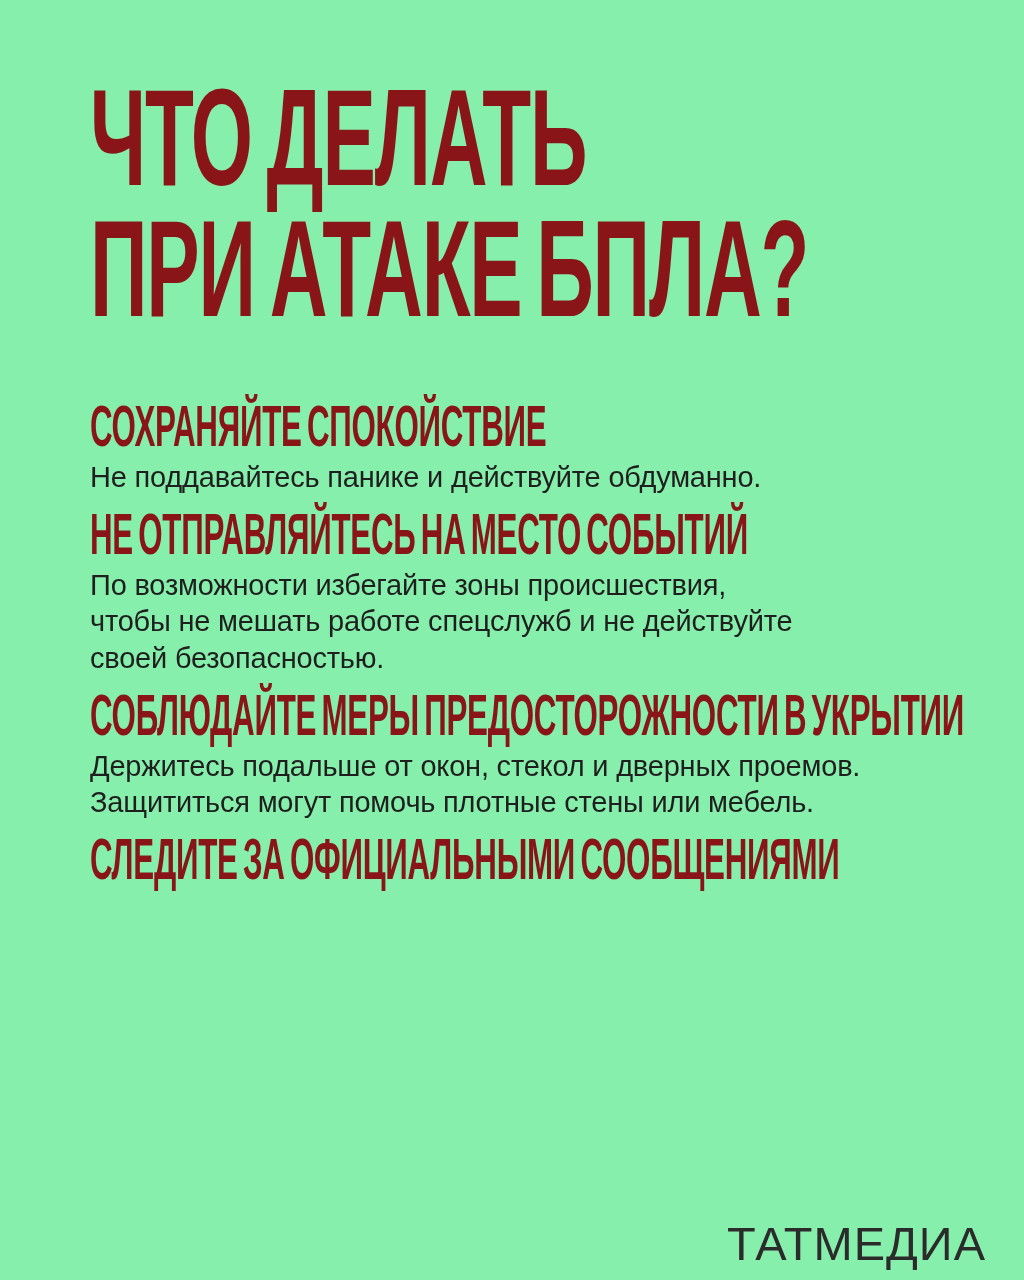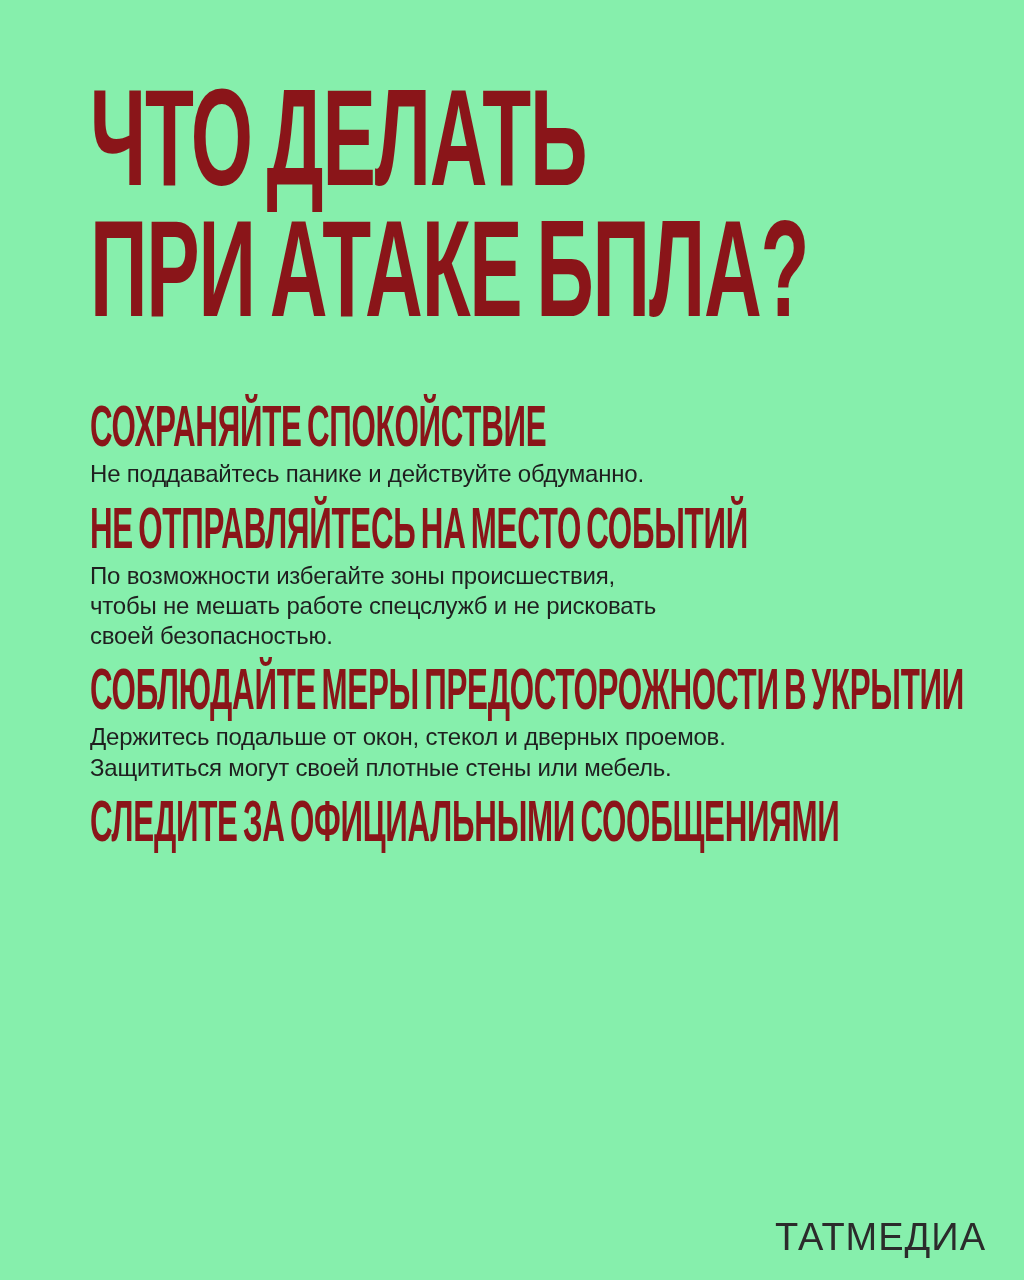--- a/index.html
+++ b/index.html
@@ -43,32 +43,32 @@
     line-height: 0.95;
     letter-spacing: -0.5px;
     word-spacing: -0.1em;
     white-space: nowrap;
     width: max-content;
     transform: scaleX(0.54);
     transform-origin: left top;
   }
   .body {
     margin: 0;
-    font-size: 24px;
+    font-size: 29px;
     line-height: 1.26;
     letter-spacing: -0.2px;
     color: #1f1f1f;
     white-space: pre-line;
     max-width: 860px;
   }
   .footer-brand {
     position: absolute;
     right: 38px;
     top: 1216px;
-    font-size: 38px;
+    font-size: 47px;
     font-weight: 400;
     letter-spacing: 1px;
     color: #2b2b2b;
   }
 </style>
 </head>
 <body>
 
 <div class="poster">
 
@@ -76,29 +76,29 @@
 ПРИ АТАКЕ БПЛА?</h1>
 
   <section class="section first">
     <h2 class="heading">СОХРАНЯЙТЕ СПОКОЙСТВИЕ</h2>
     <p class="body">Не поддавайтесь панике и действуйте обдуманно.</p>
   </section>
 
   <section class="section">
     <h2 class="heading">НЕ ОТПРАВЛЯЙТЕСЬ НА МЕСТО СОБЫТИЙ</h2>
     <p class="body">По возможности избегайте зоны происшествия,
-чтобы не мешать работе спецслужб и не рисковать
+чтобы не мешать работе спецслужб и не действуйте
 своей безопасностью.</p>
   </section>
 
 
   <section class="section">
     <h2 class="heading">СОБЛЮДАЙТЕ МЕРЫ ПРЕДОСТОРОЖНОСТИ В УКРЫТИИ</h2>
     <p class="body">Держитесь подальше от окон, стекол и дверных проемов.
-Защититься могут своей плотные стены или мебель.</p>
+Защититься могут помочь плотные стены или мебель.</p>
   </section>
 
   <section class="section">
     <h2 class="heading">СЛЕДИТЕ ЗА ОФИЦИАЛЬНЫМИ СООБЩЕНИЯМИ</h2>
   </section>
 
   <div class="footer-brand">ТАТМЕДИА</div>
 
 </div>
 

